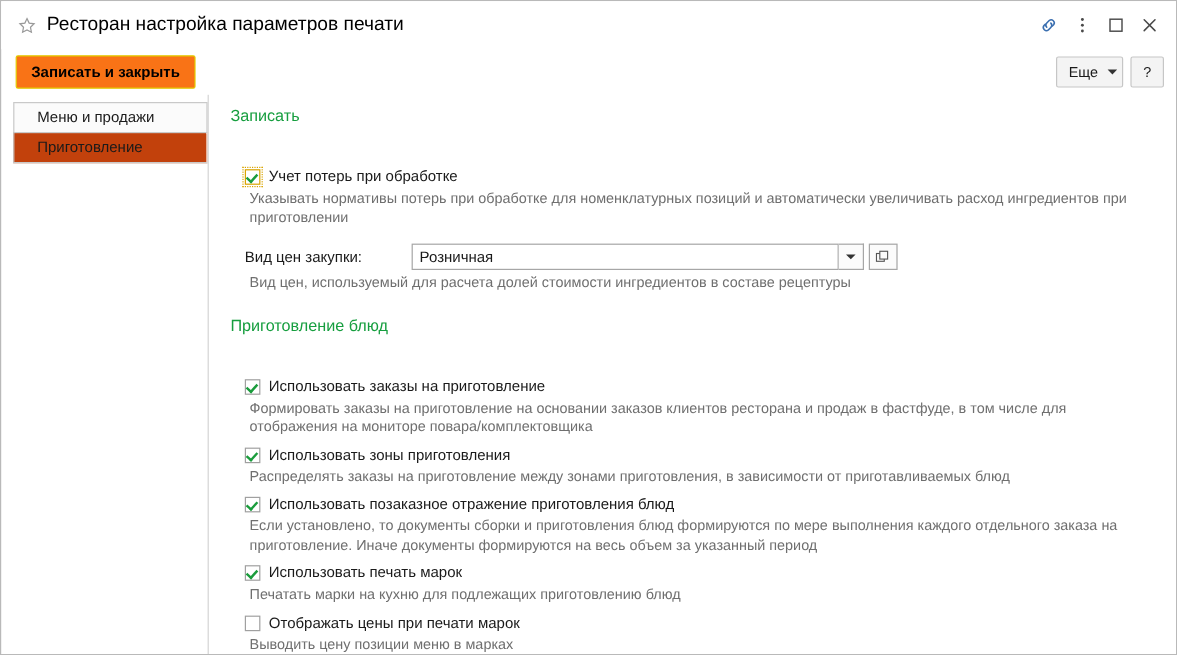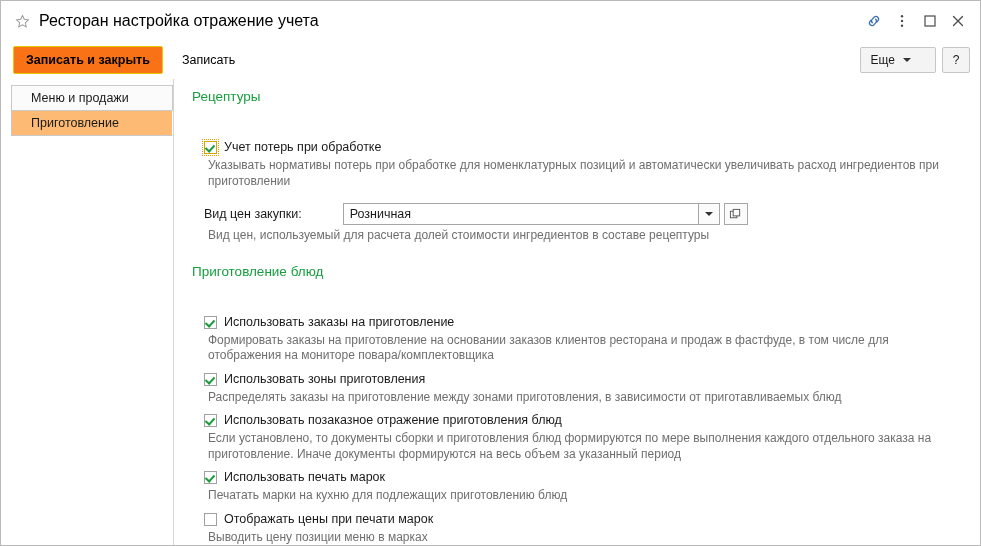--- a/index.html
+++ b/index.html
@@ -97,21 +97,21 @@
     align-items: center;
     margin-left: 6px;
     cursor: pointer;
   }
   .cmd-spacer { flex: 1 1 auto; }
   .btn-more {
     background: #f4f4f4;
     border: 1px solid #c6c6c6;
     border-radius: 2px;
     height: 24px;
-    padding: 0 24px 0 10px;
+    padding: 0 4px 0 10px;
     font-size: 12px;
     display: flex;
     align-items: center;
     gap: 8px;
     cursor: pointer;
     margin-left: 20px;
   }
   .btn-help {
     background: #f4f4f4;
     border: 1px solid #c6c6c6;
@@ -149,21 +149,21 @@
     height: 26px;
     display: flex;
     align-items: center;
     padding: 0 19px;
     font-size: 12.5px;
     margin-bottom: -1px;
     cursor: pointer;
     box-sizing: border-box;
   }
   .nav-item.active {
-    background: #fdba74;
+    background: #c2410c;
     border-right-color: #ffffff;
     font-weight: normal;
   }
   
   .content {
     flex: 1 1 auto;
     border-left: 1px solid #d4d4d4;
     padding: 8px 14px 0 14px;
     box-sizing: border-box;
     overflow: hidden;
@@ -276,21 +276,21 @@
 <body>
 
 <div class="window">
 
   <div class="titlebar">
     <div class="star-icon">
       <svg width="15" height="15" viewBox="0 0 16 16" aria-hidden="true">
         <path d="M8 1.6l1.9 4 4.4.6-3.2 3.1.8 4.4L8 11.6l-3.9 2.1.8-4.4L1.7 6.2l4.4-.6z" fill="none" stroke="#9a9a9a" stroke-width="1.1"></path>
       </svg>
     </div>
-    <div class="win-title">Ресторан настройка отражение учета</div>
+    <div class="win-title">Ресторан настройка параметров печати</div>
     <div class="title-spacer"></div>
     <div class="title-btn link-icon">
       <svg width="16" height="16" viewBox="0 0 16 16" aria-hidden="true">
         <path d="M6.3 9.7a2.6 2.6 0 0 1 0-3.6l2-2a2.6 2.6 0 0 1 3.7 3.6l-1 1" fill="none" stroke="#3b6fb0" stroke-width="1.3" stroke-linecap="round"></path>
         <path d="M9.7 6.3a2.6 2.6 0 0 1 0 3.6l-2 2a2.6 2.6 0 0 1-3.7-3.6l1-1" fill="none" stroke="#3b6fb0" stroke-width="1.3" stroke-linecap="round"></path>
       </svg>
     </div>
     <div class="title-btn">
       <svg width="16" height="16" viewBox="0 0 16 16" aria-hidden="true">
         <circle cx="8" cy="3.2" r="1.2" fill="#4a4a4a"></circle>
@@ -305,21 +305,20 @@
     </div>
     <div class="title-btn">
       <svg width="16" height="16" viewBox="0 0 16 16" aria-hidden="true">
         <path d="M3.5 3.5l9 9M12.5 3.5l-9 9" stroke="#4a4a4a" stroke-width="1.3" stroke-linecap="round"></path>
       </svg>
     </div>
   </div>
 
   <div class="commandbar">
     <div class="btn-primary">Записать и закрыть</div>
-    <div class="btn-plain">Записать</div>
     <div class="cmd-spacer"></div>
     <div class="btn-more">
       <span>Еще</span>
       <span class="caret-down"></span>
     </div>
     <div class="btn-help">?</div>
   </div>
 
   <div class="body">
 
@@ -327,21 +326,21 @@
       <div class="nav-item">
         <span>Меню и продажи</span>
       </div>
       <div class="nav-item active">
         <span>Приготовление</span>
       </div>
     </div>
 
     <div class="content">
 
-      <div class="section-title">Рецептуры</div>
+      <div class="section-title">Записать</div>
 
       <div class="check-row">
         <span class="cb checked focused"></span>
         <span class="check-label">Учет потерь при обработке</span>
       </div>
       <div class="hint">Указывать нормативы потерь при обработке для номенклатурных позиций и автоматически увеличивать расход ингредиентов при приготовлении</div>
 
       <div class="field-row">
         <span class="field-label">Вид цен закупки:</span>
         <span class="input-wrap">

